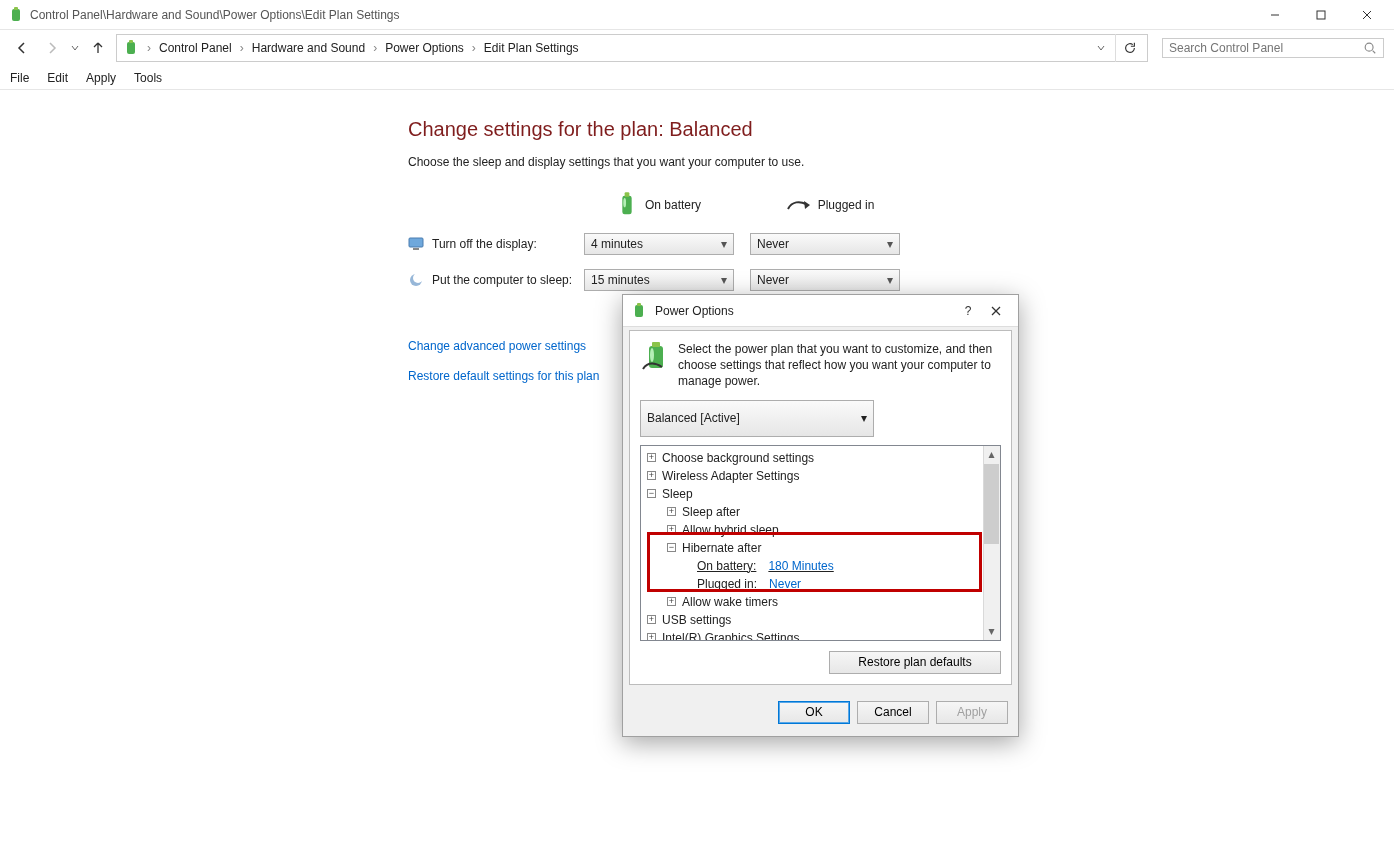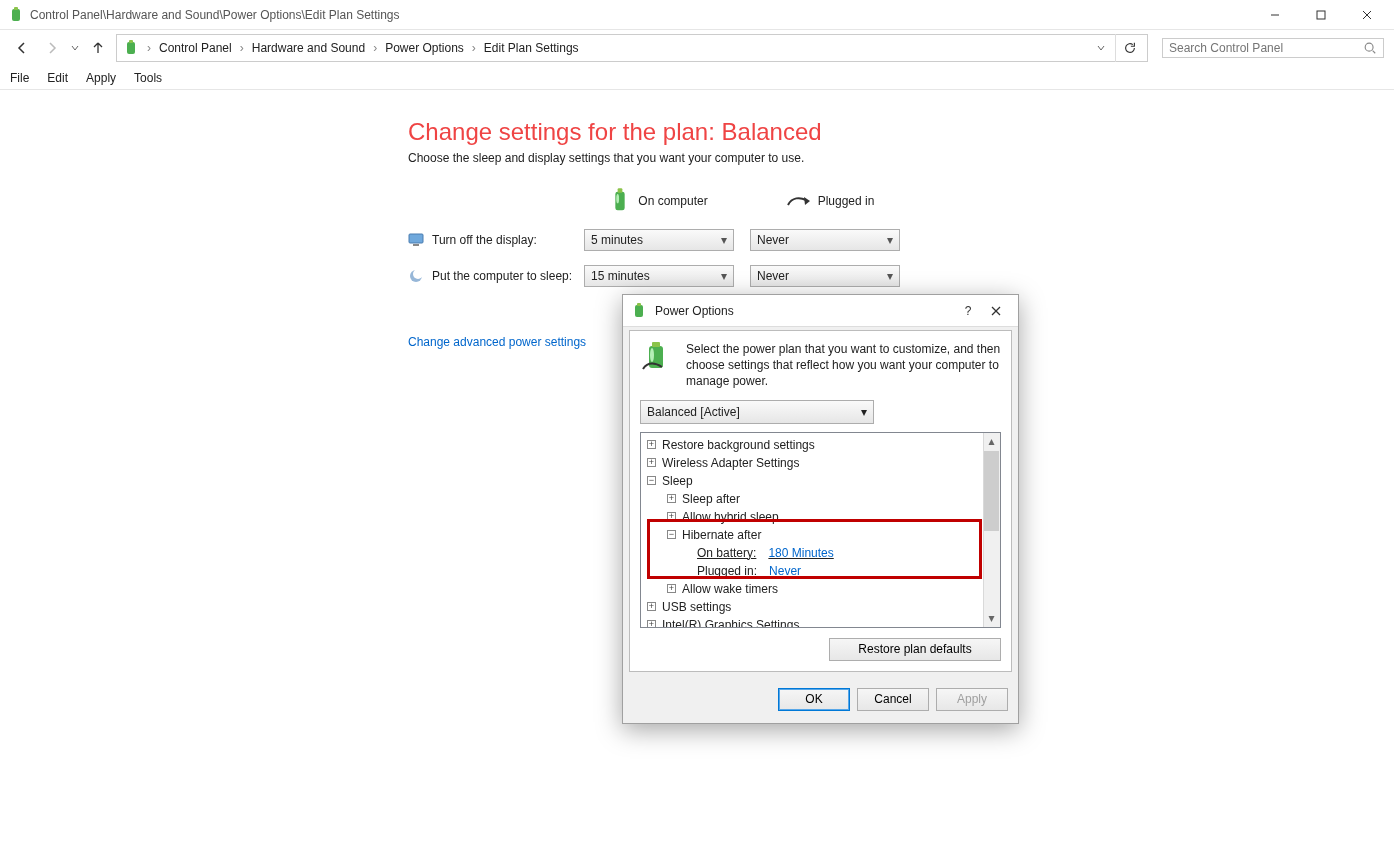--- a/index.html
+++ b/index.html
@@ -30,21 +30,21 @@
   .searchbox { width: 222px; height: 20px; border: 1px solid #ccc; display: flex; align-items: center; padding: 0 6px; color: #888; margin-left: 8px; }
   .searchbox input { border: none; outline: none; flex: 1; font-size: 12px; color: #333; background: transparent; }
   .searchbox .magnifier { color: #888; }
 
   
   .menubar { height: 24px; display: flex; align-items: center; padding: 0 10px; gap: 18px; border-bottom: 1px solid #e6e6e6; }
   .menuitem { color: #222; }
 
   
   .content { position: relative; padding: 28px 0 0 408px; }
-  .heading { color: #ef4444; font-size: 24px; font-weight: 400; margin-bottom: 5px; }
+  .heading { color: #7f1d1d; font-size: 20px; font-weight: 400; margin-bottom: 14px; }
   .subhead { color: #222; font-size: 12px; margin-bottom: 22px; }
 
   .opt-table { display: grid; grid-template-columns: 176px 150px 16px 150px; row-gap: 14px; align-items: center; }
   .col-head { display: flex; align-items: center; gap: 8px; width: 150px; justify-content: center; }
   .col-head.shift { padding-left:10px; }
   .row-label { display: flex; align-items: center; gap: 8px; color: #222; }
   .row-ico { width: 16px; height: 16px; }
 
   .dropdown { width: 150px; height: 22px; border: 1px solid #adadad; background: linear-gradient(#fafafa,#e6e6e6); display: flex; align-items: center; padding: 0 6px; justify-content: space-between; font-size: 12px; }
   .dropdown .dd-arrow { color: #555; }
@@ -55,25 +55,25 @@
   
   .dialog { position: absolute; left: 622px; top: 294px; width: 397px; background: #f0f0f0; border: 1px solid #a0a0a0; box-shadow: 0 6px 24px rgba(0,0,0,0.35); }
   .dlg-title { height: 32px; display: flex; align-items: center; padding: 0 8px; background: #fff; border-bottom: 1px solid #ddd; }
   .dlg-title .ico { width: 16px; height: 16px; margin-right: 8px; }
   .dlg-title .t { flex: 1; color: #222; }
   .dlg-title .help, .dlg-title .x { width: 28px; height: 24px; display: inline-flex; align-items: center; justify-content: center; color: #333; }
 
   .tabstrip { height: 22px; background: #f0f0f0; display: flex; align-items: flex-end; padding-left: 6px; position: relative; top: 4px; }
   .tab { background: #fff; border: 1px solid #bcbcbc; border-bottom: none; padding: 3px 10px; font-size: 12px; border-radius: 2px 2px 0 0; position: relative; z-index: 2; }
   .tabpanel { margin: 3px 6px 6px 6px; background: #fff; border: 1px solid #bcbcbc; padding: 10px 10px 10px 10px; }
-  .panel-top { display: flex; gap: 14px; margin-bottom: 10px; }
+  .panel-top { display: flex; gap: 6px; margin-bottom: 10px; }
   .panel-top .big-ico { width: 32px; height: 32px; flex-shrink: 0; }
   .panel-top .desc { font-size: 12px; color: #222; line-height: 1.35; }
 
-  .plan-dd { width: 234px; height: 24px; border: 1px solid #adadad; background: linear-gradient(#fafafa,#e6e6e6); display: flex; align-items: center; padding: 0 6px; justify-content: space-between; font-size: 12px; margin-bottom: 8px; }
+  .plan-dd { width: 234px; height: 37px; border: 1px solid #adadad; background: linear-gradient(#fafafa,#e6e6e6); display: flex; align-items: center; padding: 0 6px; justify-content: space-between; font-size: 12px; margin-bottom: 8px; }
 
   .treebox { position: relative; border: 1px solid #828790; height: 196px; background: #fff; overflow: hidden; }
   .treebox .scroll-track { position: absolute; right: 0; top: 0; bottom: 0; width: 17px; background: #f0f0f0; border-left: 1px solid #d9d9d9; }
   .treebox .scroll-thumb { position: absolute; right: 1px; top: 18px; width: 15px; height: 80px; background: #cdcdcd; border-radius: 0; }
   .treebox .scroll-arrow { position: absolute; right: 0; width: 17px; height: 17px; display: flex; align-items: center; justify-content: center; color: #666; }
   .treebox .sa-up { top: 0; } .treebox .sa-dn { bottom: 0; }
 
   .tree { padding: 3px 0 0 4px; font-size: 12px; }
   .tree .node { display: flex; align-items: center; height: 18px; white-space: nowrap; }
   .tree .box { width: 9px; height: 9px; border: 1px solid #888; margin-right: 6px; display: inline-flex; align-items: center; justify-content: center; font-size: 9px; line-height: 1; color: #444; background:#fff; }
@@ -202,21 +202,21 @@
   <div class="opt-table">
     <div></div>
     <div class="col-head">
       <span>
           <svg width="20" height="28" viewBox="0 0 16 24">
             <rect x="4" y="4" width="8" height="16" rx="2" fill="#4caf50"></rect>
             <rect x="6" y="1" width="4" height="4" rx="1" fill="#8bc34a"></rect>
             <ellipse cx="6" cy="10" rx="1.2" ry="4" fill="#cfffcf" opacity="0.8"></ellipse>
           </svg>
         </span>
-      <span>On computer</span>
+      <span>On battery</span>
     </div>
     <div></div>
     <div class="col-head shift">
       <span>
           <svg width="24" height="16" viewBox="0 0 24 16">
             <path d="M2 12 C6 4 14 4 20 7" stroke="#333" stroke-width="2" fill="none"></path>
             <path d="M18 4 L24 8 L19 12 Z" fill="#333"></path>
           </svg>
         </span>
       <span>Plugged in</span>
@@ -225,21 +225,21 @@
     <div class="row-label">
       <span class="row-ico">
           <svg viewBox="0 0 16 16">
             <rect x="1" y="2" width="14" height="9" rx="1" fill="#6fa8dc" stroke="#4a7db0"></rect>
             <rect x="5" y="12" width="6" height="2" fill="#888"></rect>
           </svg>
         </span>
       <span>Turn off the display:</span>
     </div>
     <div class="dropdown">
-        <span>5 minutes</span>
+        <span>4 minutes</span>
         <span class="dd-arrow">▾</span>
       </div>
     <div></div>
     <div class="dropdown">
         <span>Never</span>
         <span class="dd-arrow">▾</span>
       </div>
 
     <div class="row-label">
       <span class="row-ico">
@@ -256,20 +256,21 @@
       </div>
     <div></div>
     <div class="dropdown">
         <span>Never</span>
         <span class="dd-arrow">▾</span>
       </div>
   </div>
 
   <div class="linklist">
     <a href="#">Change advanced power settings</a>
+    <a href="#">Restore default settings for this plan</a>
   </div>
 </div>
 
 <div class="dialog">
   <div class="dlg-title">
     <span class="ico">
         <svg viewBox="0 0 16 16">
           <rect x="4" y="2" width="8" height="12" rx="2" fill="#4caf50"></rect>
           <rect x="6" y="0" width="4" height="3" rx="1" fill="#8bc34a"></rect>
         </svg>
@@ -300,21 +301,21 @@
 
     <div class="plan-dd">
       <span>Balanced [Active]</span>
         <span class="dd-arrow">▾</span>
     </div>
 
     <div class="treebox">
       <div class="tree">
         <div class="node lvl1">
             <span class="box">+</span>
-            <span class="lbl">Restore background settings</span>
+            <span class="lbl">Choose background settings</span>
           </div>
         <div class="node lvl1">
             <span class="box">+</span>
             <span class="lbl">Wireless Adapter Settings</span>
           </div>
         <div class="node lvl1">
             <span class="box">−</span>
             <span class="lbl">Sleep</span>
           </div>
         <div class="node lvl2">

